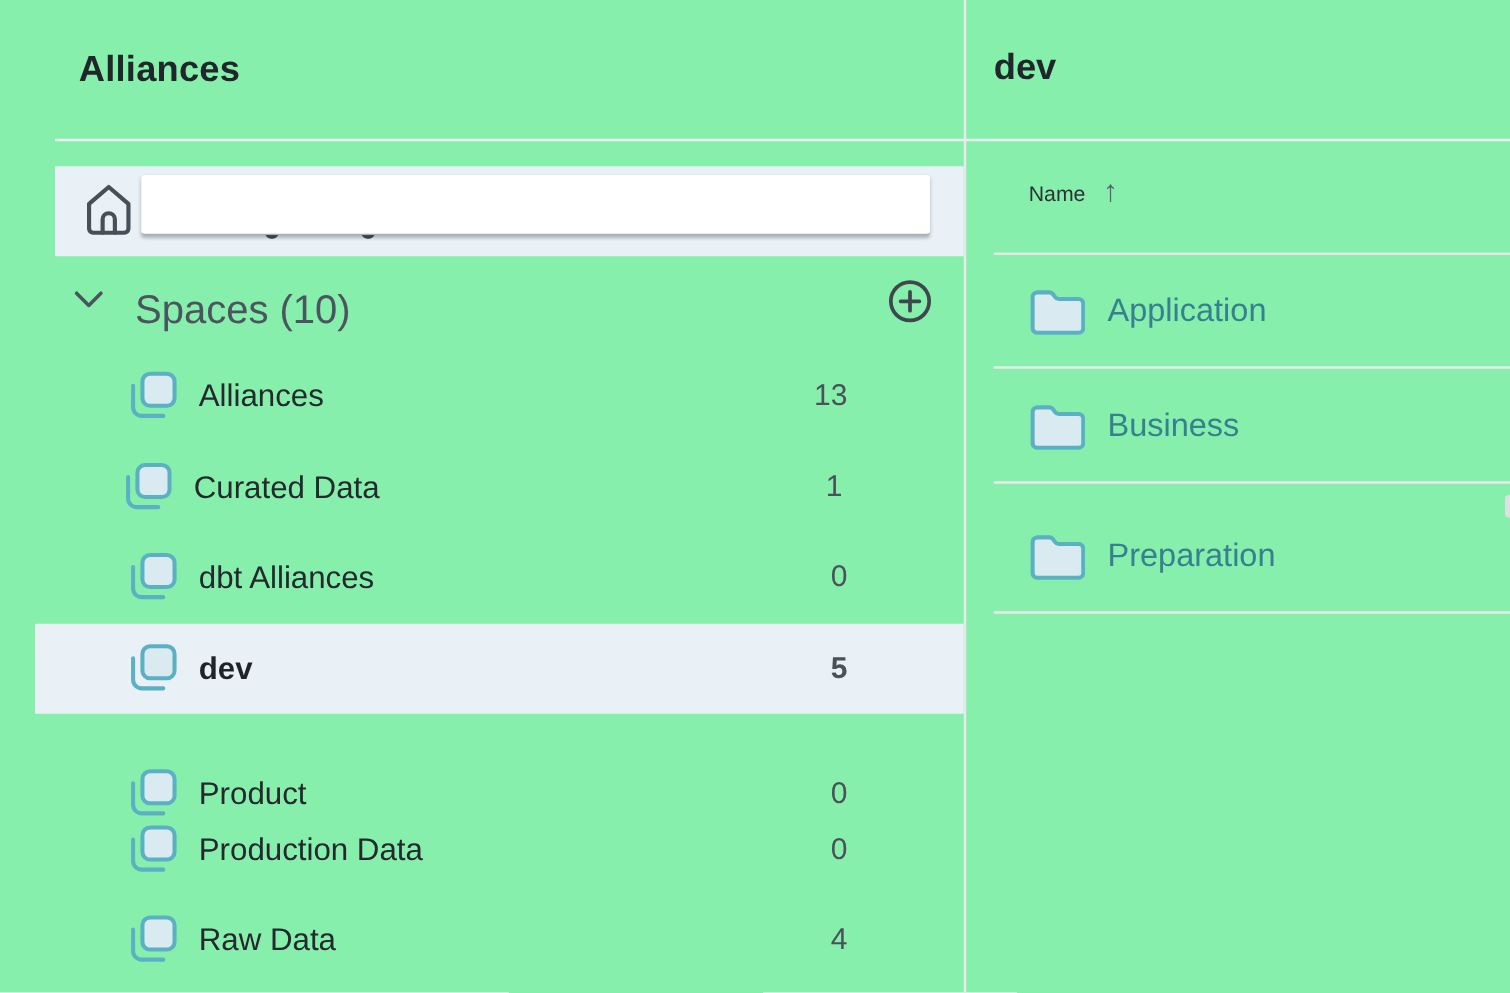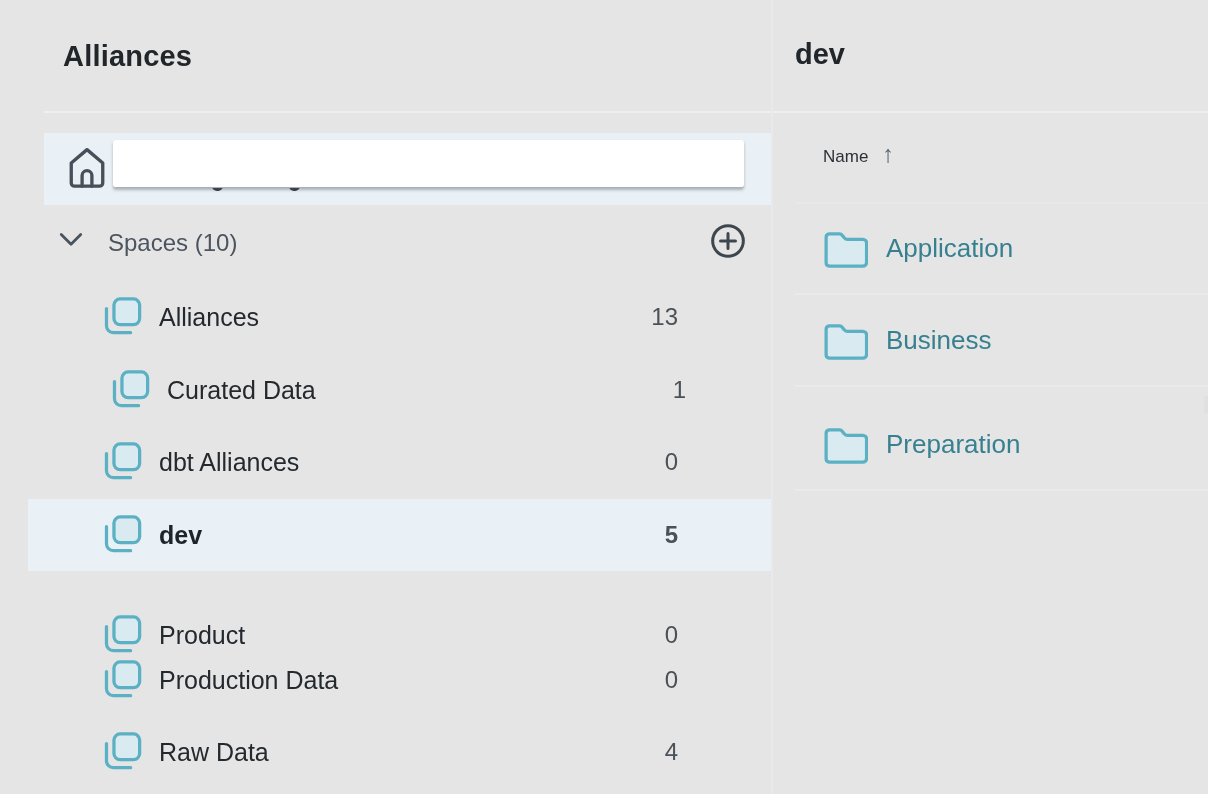--- a/index.html
+++ b/index.html
@@ -1,37 +1,37 @@
 <!DOCTYPE html>
 <html><head>
 <meta charset="utf-8">
 <style>
   * { margin:0; padding:0; box-sizing:border-box; }
   html,body { background:#fff; }
   body { font-family:"Liberation Sans", sans-serif; }
   .screen {
     position:relative; width:1208px; height:794px;
-    background:#e5e5e5; overflow:hidden; color:#24292e;
+    background:#86efac; overflow:hidden; color:#24292e;
   }
   .abs { position:absolute; }
 
   
   .panel-title { font-size:29px; font-weight:700; color:#21262b; letter-spacing:.2px; }
   .top-divider { height:2px; background:#edeff1; }
 
   .home-row { background:#e9f1f6; }
   .redacted-box {
     position:absolute; left:69px; top:7px; width:631px; height:48px;
     background:#ffffff; border-radius:3px; z-index:2;
     box-shadow:0 2px 3px rgba(90,100,110,.45);
     border-bottom:1px solid #aab0b5;
   }
   .descender { position:absolute; width:11px; height:12px; background:#2d3236; border-radius:0 0 5px 5px; z-index:1; }
 
-  .tree-header-label { font-size:24px; color:#4c555f; }
+  .tree-header-label { font-size:32px; color:#4c555f; }
   .plus-btn { background:transparent; border:none; cursor:pointer; padding:0; }
 
   .space-row { height:72px; }
   .space-row.selected { background:#e9f1f6; }
   .space-label { position:absolute; left:131px; top:0; line-height:72px; font-size:25px; color:#24292e; white-space:nowrap; }
   .space-row.selected .space-label { font-weight:700; color:#1f2429; }
   .space-count { position:absolute; right:93px; top:0; width:80px; line-height:72px; font-size:24px; color:#4a5158; text-align:right; }
   .space-row.selected .space-count { font-weight:700; }
   .space-icon { position:absolute; left:71px; top:13px; }
 
@@ -80,21 +80,21 @@
 
   <div class="abs space-row" style="left:28px; top:281px; width:743px;">
     <svg class="space-icon" width="46" height="46" viewBox="0 0 24 24">
       <rect x="7.8" y="2.6" width="13.4" height="13.4" rx="3.2" fill="#d9eaf1" stroke="#5bb1c3" stroke-width="1.7"></rect>
       <path d="M3.9 7.6v9a3.6 3.6 0 0 0 3.6 3.6h9" fill="none" stroke="#5bb1c3" stroke-width="1.7" stroke-linecap="round"></path>
     </svg>
     <span class="space-label">Alliances</span>
     <span class="space-count">13</span>
   </div>
 
-  <div class="abs space-row" style="left:36px; top:354px; width:743px;">
+  <div class="abs space-row" style="left:24px; top:354px; width:743px;">
     <svg class="space-icon" width="46" height="46" viewBox="0 0 24 24">
       <rect x="7.8" y="2.6" width="13.4" height="13.4" rx="3.2" fill="#d9eaf1" stroke="#5bb1c3" stroke-width="1.7"></rect>
       <path d="M3.9 7.6v9a3.6 3.6 0 0 0 3.6 3.6h9" fill="none" stroke="#5bb1c3" stroke-width="1.7" stroke-linecap="round"></path>
     </svg>
     <span class="space-label">Curated Data</span>
     <span class="space-count">1</span>
   </div>
 
   <div class="abs space-row" style="left:28px; top:426px; width:743px;">
     <svg class="space-icon" width="46" height="46" viewBox="0 0 24 24">

